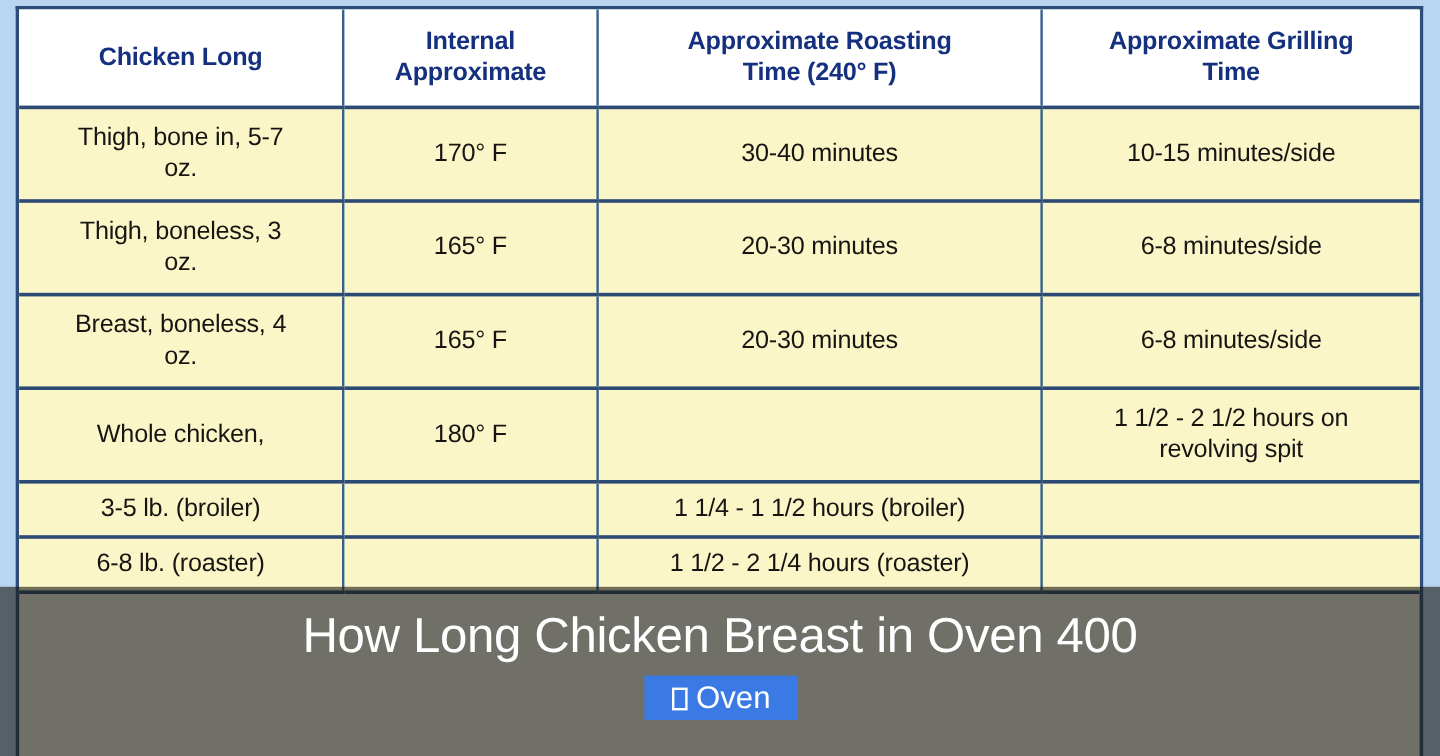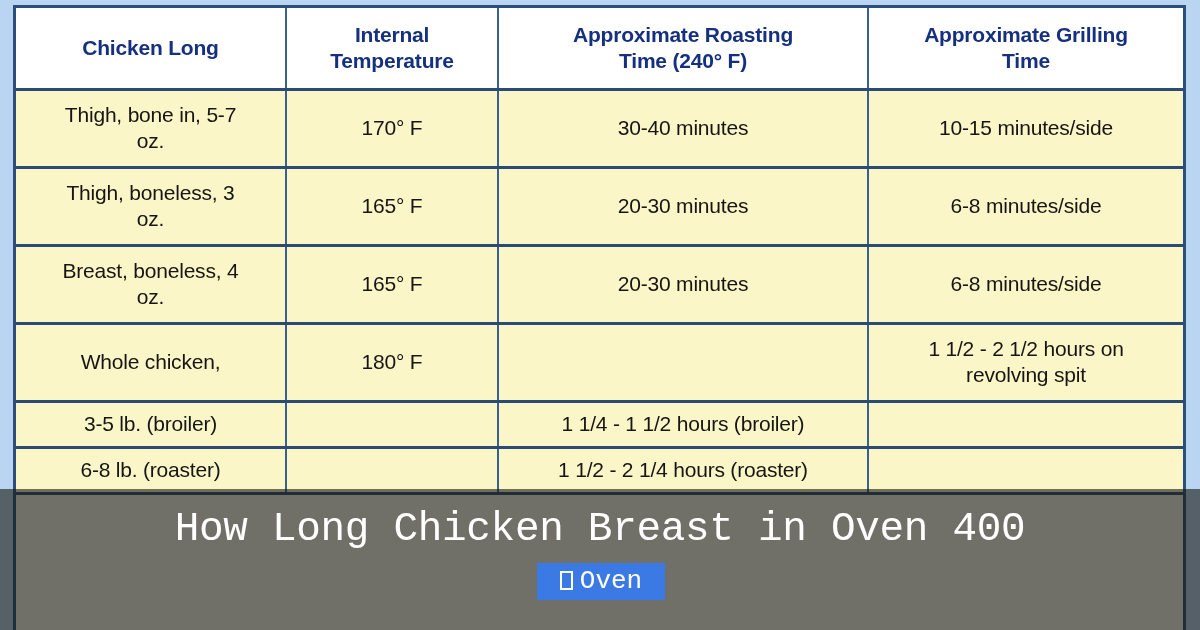--- a/index.html
+++ b/index.html
@@ -95,21 +95,20 @@
     background: rgba(26, 26, 18, 0.62);
     pointer-events: none;
   }
 
   .overlay-content {
     position: absolute;
     left: 0;
     top: 489px;
     width: 1200px;
     height: 120px;
-    font-family: Liberation Mono, monospace;
   }
 
   .ov-title {
     position: absolute;
     left: 0;
     top: 20px;
     width: 1200px;
     text-align: center;
     color: #ffffff;
     font-size: 41px;
@@ -154,21 +153,21 @@
       <colgroup>
         <col class="c1">
           <col class="c2">
           <col class="c3">
           <col class="c4">
       </colgroup>
       <thead>
         <tr>
           <th class="cell-2line">Chicken Long</th>
           <th class="cell-2line">Internal
-Temperature</th>
+Approximate</th>
           <th class="cell-2line">Approximate Roasting
 Time (240° F)</th>
           <th class="cell-2line">Approximate Grilling
 Time</th>
         </tr>
       </thead>
       <tbody>
         <tr class="tall">
           <td class="cell-2line">Thigh, bone in, 5-7
 oz.</td>

